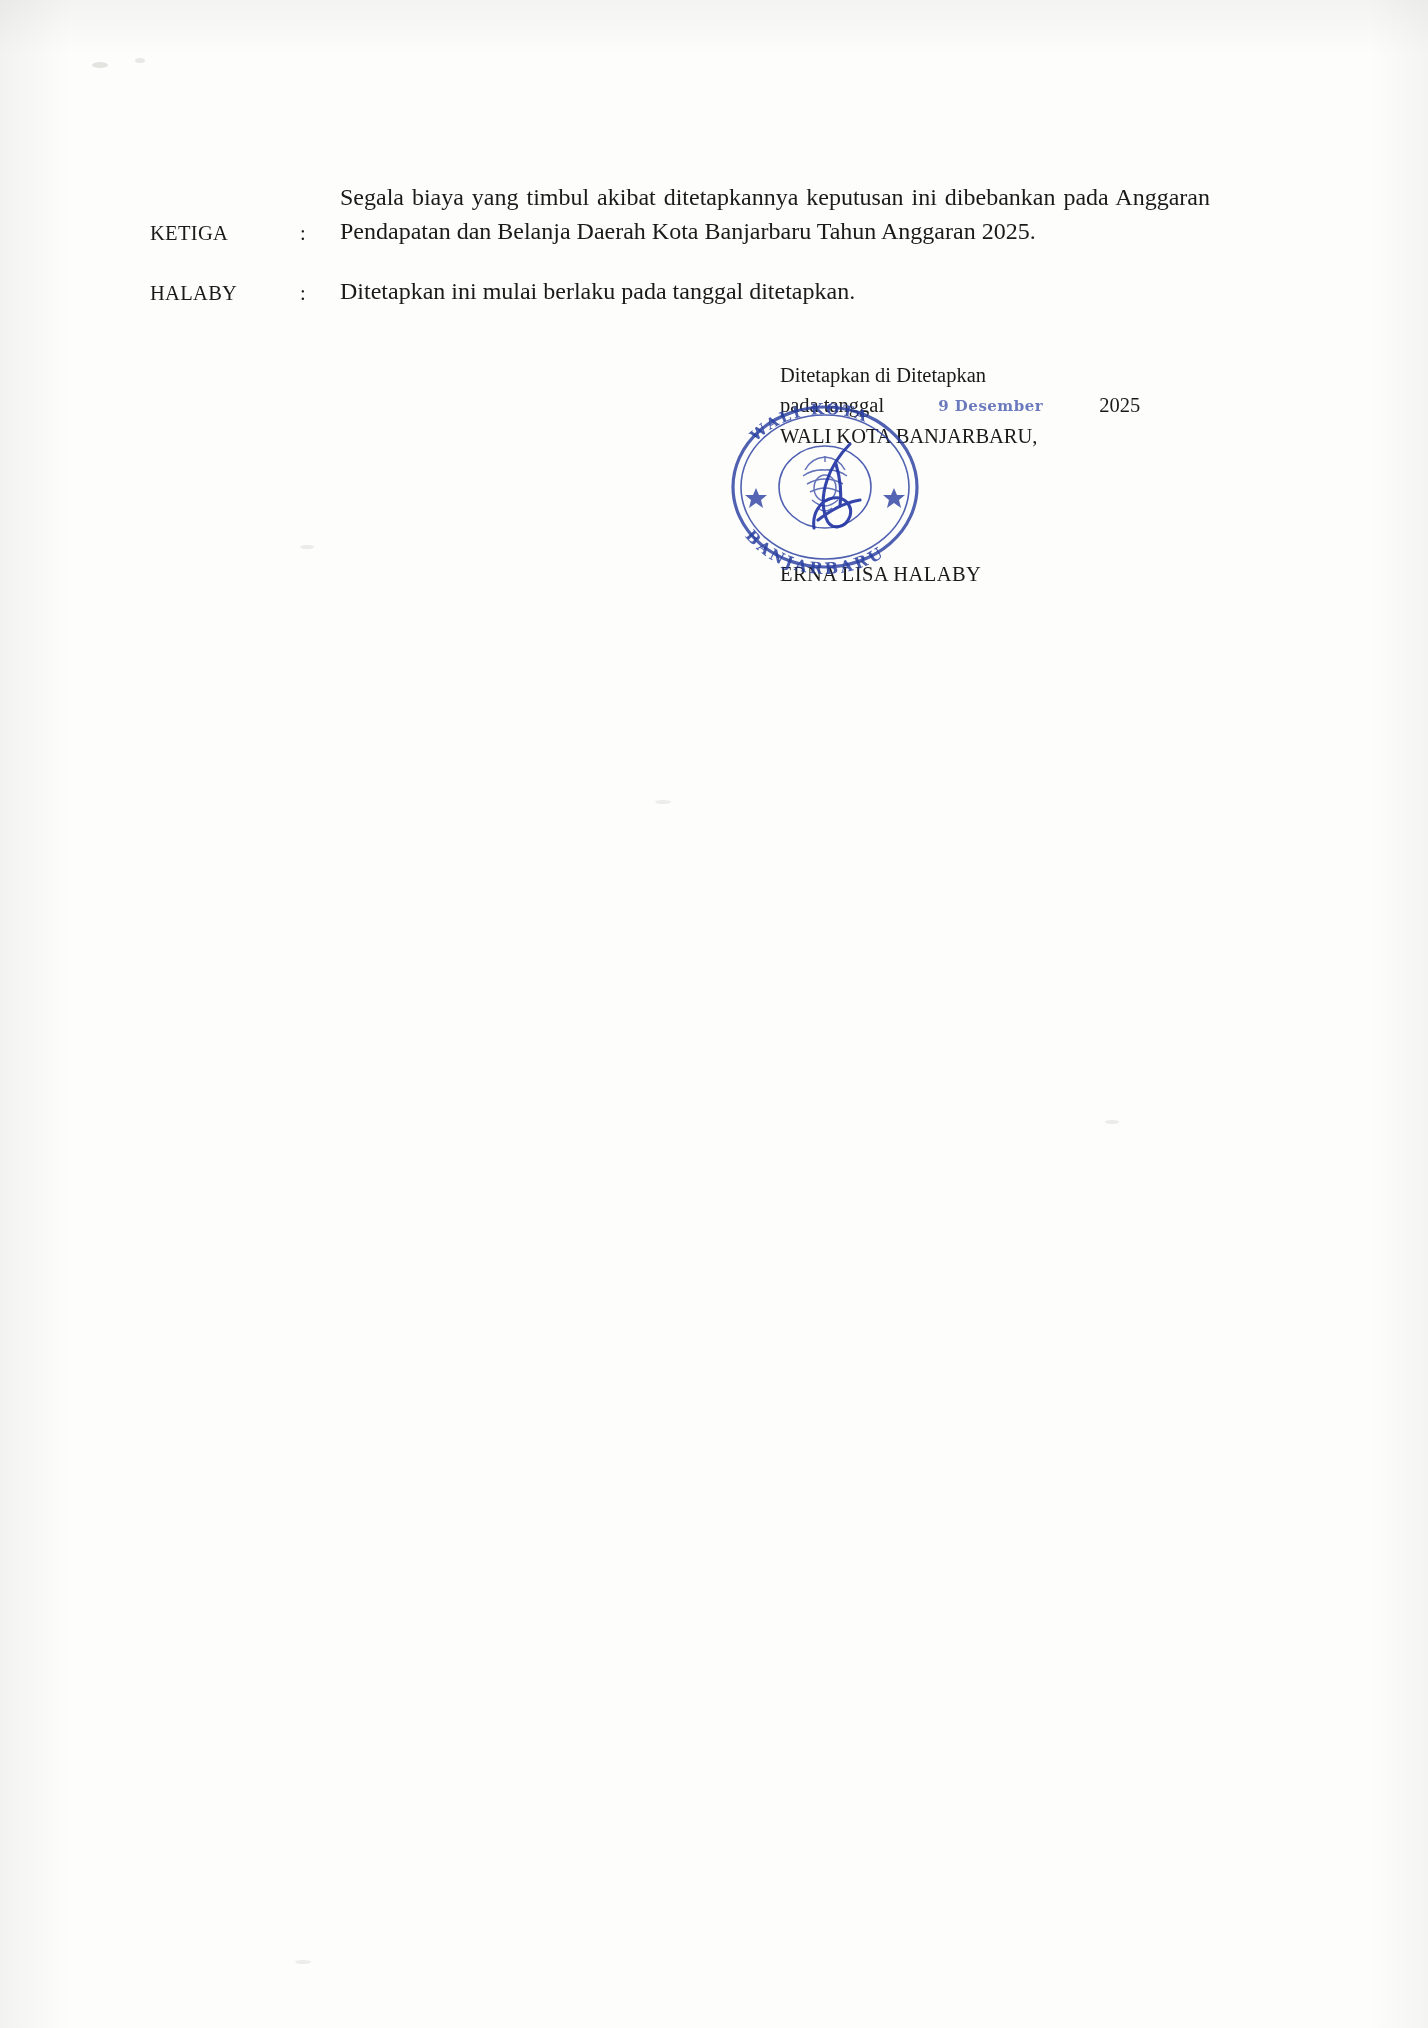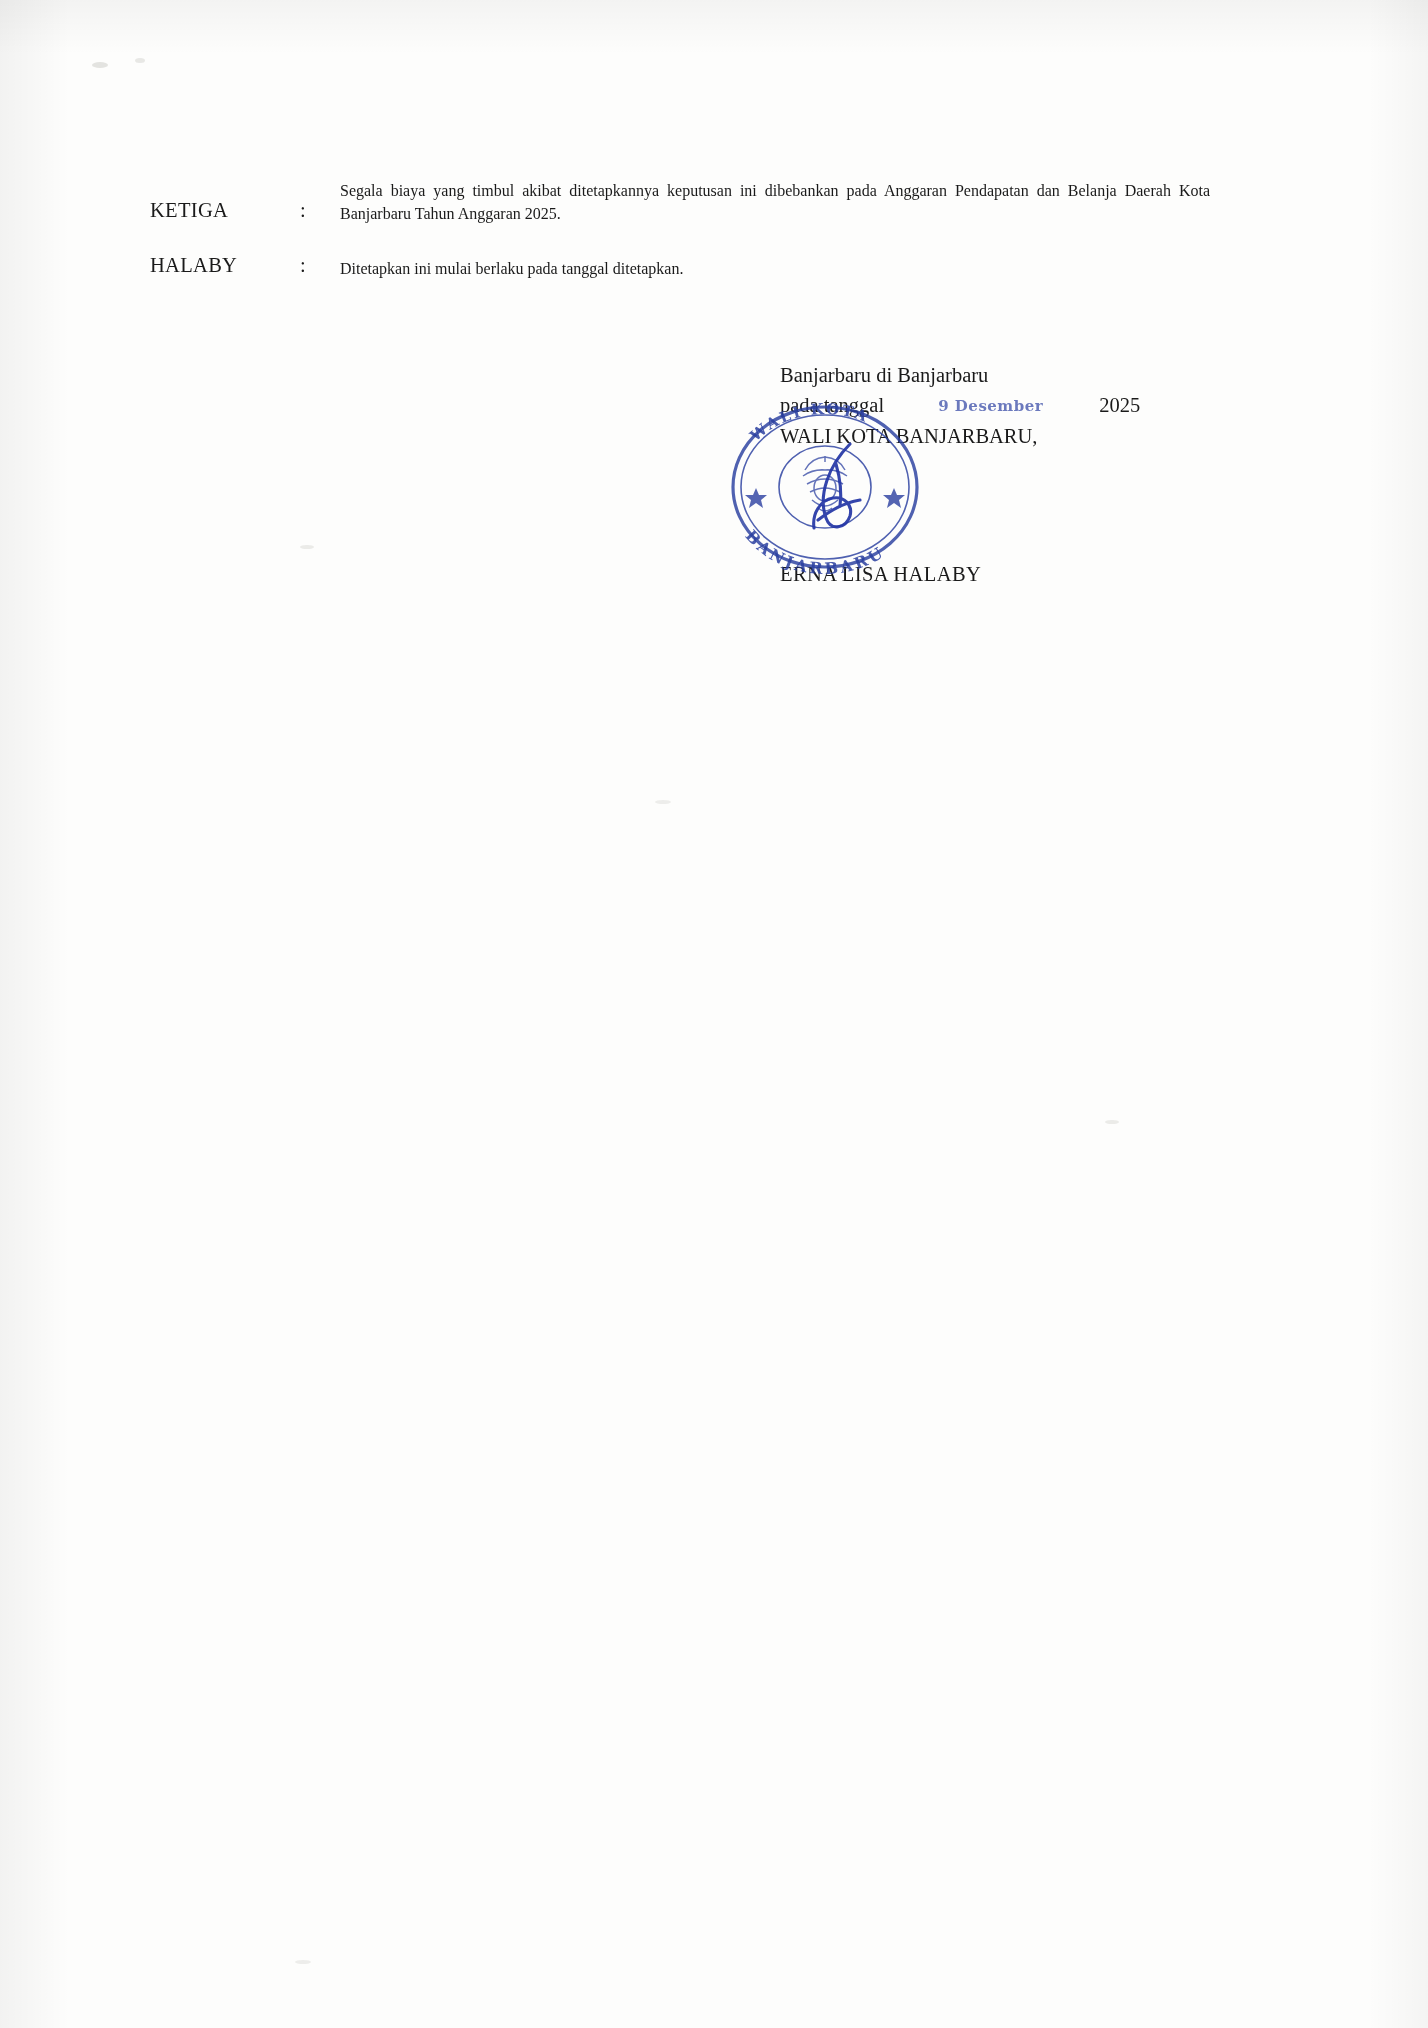--- a/index.html
+++ b/index.html
@@ -69,21 +69,21 @@
     white-space: nowrap;
   }
   .clause-colon {
     width: 40px;
     flex: 0 0 40px;
     font-size: 20.5px;
     line-height: 1.42;
   }
   .clause-text {
     flex: 1 1 auto;
-    font-size: 16px;
+    font-size: 24px;
     line-height: 1.42;
     text-align: justify;
     text-justify: inter-word;
   }
   .clause-text.no-justify {
     text-align: left;
   }
 
   
   .signature {
@@ -158,21 +158,21 @@
 
     <div class="clause-row">
       <div class="clause-label">HALABY</div>
       <div class="clause-colon">:</div>
       <div class="clause-text no-justify">Ditetapkan ini mulai berlaku pada tanggal ditetapkan.</div>
     </div>
 
   </div>
 
   <div class="signature">
-    <div class="sig-line">Banjarbaru di Banjarbaru</div>
+    <div class="sig-line">Ditetapkan di Ditetapkan</div>
     <div class="sig-date-row">
       <span>pada tanggal</span>
       <span class="sig-handwritten">9 Desember</span>
       <span>2025</span>
     </div>
     <div class="sig-line">WALI KOTA BANJARBARU,</div>
     <div class="sig-name">ERNA LISA HALABY</div>
   </div>
 
   <div class="stamp-wrap">

